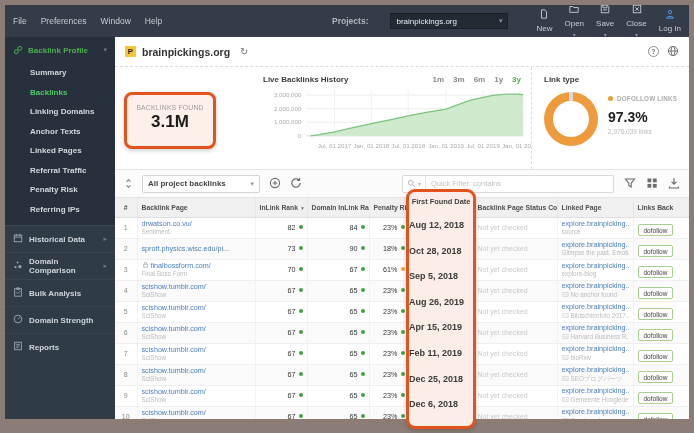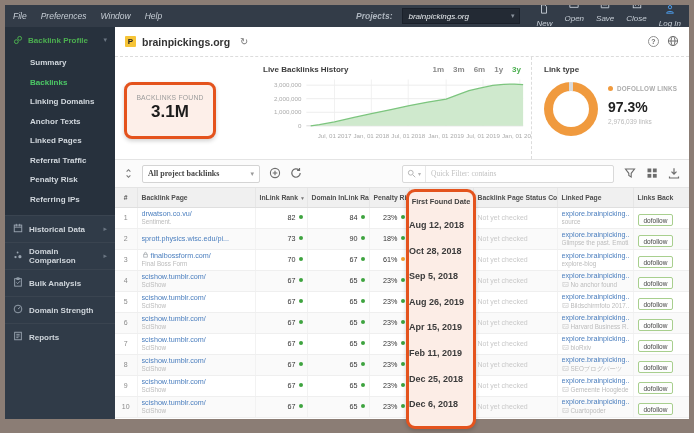--- a/index.html
+++ b/index.html
@@ -2,24 +2,24 @@
 <html><head>
 <meta charset="utf-8">
 <style>
   *{margin:0;padding:0;box-sizing:border-box;}
   html,body{width:694px;height:433px;overflow:hidden;}
   body{font-family:"Liberation Sans","DejaVu Sans",sans-serif;}
   .screen{position:relative;width:694px;height:433px;background:#8B7D75;padding:5px 5px 14px 5px;}
   .app{width:100%;height:100%;display:flex;flex-direction:column;background:#fff;overflow:hidden;}
 
   
-  .menubar{height:22px;background:#333C48;display:flex;align-items:center;padding:0 8px;flex:0 0 auto;font-style:italic;}
+  .menubar{height:32px;background:#333C48;display:flex;align-items:center;padding:0 8px;flex:0 0 auto;}
   .menus{display:flex;gap:14px;}
   .menu-item{font-size:8.5px;color:#C6CDD5;cursor:default;}
-  .menubar-right{margin-left:auto;display:flex;align-items:center;gap:10px;}
+  .menubar-right{margin-left:auto;display:flex;align-items:center;gap:22px;}
   .projects-label{font-size:8.5px;color:#AEB6BF;font-weight:700;}
   .project-select{width:118px;height:16px;background:#232A34;border:1px solid #1A202A;display:flex;align-items:center;padding:0 5px;color:#E8ECEF;font-size:8px;}
   .project-select .chev{margin-left:auto;color:#8A929C;font-size:7px;}
   .top-buttons{display:flex;align-items:center;gap:12px;margin-left:6px;}
   .top-btn{display:flex;align-items:center;gap:3px;font-size:8px;color:#C6CDD5;flex-direction:column;}
   .top-btn .chev{font-size:6px;color:#8A929C;}
   .top-btn svg{width:10px;height:10px;}
   .top-btn.accent svg{color:#4C9BE8;}
 
   
@@ -67,21 +67,21 @@
   .donut{width:54px;height:54px;border-radius:50%;position:relative;}
   .donut::after{content:"";position:absolute;inset:9px;background:#fff;border-radius:50%;}
   .lt-legend{padding-top:3px;}
   .lt-leg-row{display:flex;align-items:center;gap:4px;}
   .lt-dot{width:5px;height:5px;border-radius:50%;}
   .lt-leg-label{font-size:6.3px;font-weight:700;color:#ABABAB;letter-spacing:.2px;}
   .lt-percent{font-size:14px;font-weight:800;color:#222;margin-top:7px;}
   .lt-links{font-size:6.5px;color:#B9B9B9;margin-top:3px;}
 
   
-  .toolbar{height:29px;background:#FBFBFB;border-top:1px solid #E4E4E4;border-bottom:1px solid #E4E4E4;display:flex;align-items:center;gap:9px;padding:0 9px;flex:0 0 auto;font-family:Liberation Serif, serif;}
+  .toolbar{height:29px;background:#FBFBFB;border-top:1px solid #E4E4E4;border-bottom:1px solid #E4E4E4;display:flex;align-items:center;gap:9px;padding:0 9px;flex:0 0 auto;}
   .toolbar svg{color:#6D6D6D;}
   .icon-updown svg{width:9px;height:11px;color:#777;}
   .scope-select{width:118px;height:18px;border:1px solid #D4D4D4;border-radius:2px;background:#fff;display:flex;align-items:center;padding:0 5px;font-size:8px;font-weight:600;color:#444;}
   .scope-select .chev{margin-left:auto;color:#999;font-size:7px;font-weight:400;}
   .tb-icon svg{width:12px;height:12px;}
   .tb-right{margin-left:auto;display:flex;align-items:center;gap:10px;}
   .quick-filter{width:212px;height:18px;border:1px solid #D9D9D9;border-radius:2px;background:#fff;display:flex;align-items:center;}
   .qf-search{display:flex;align-items:center;gap:2px;padding:0 4px;border-right:1px solid #E8E8E8;height:100%;}
   .qf-search svg{width:9px;height:9px;color:#B5B5B5;}
   .qf-search .chev{font-size:6px;color:#B5B5B5;}

